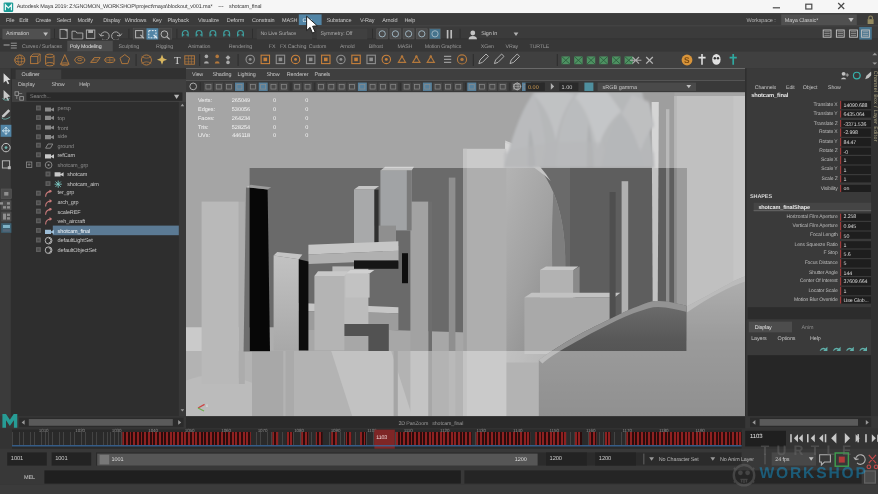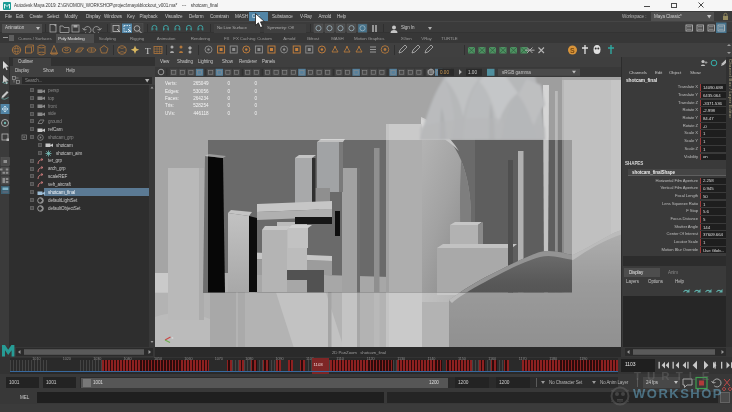--- a/index.html
+++ b/index.html
@@ -833,21 +833,21 @@
   </div>
 <div class="abs" style="left:0;top:390.5px;width:732px;height:13px;background:#383838">
     <span class="t" style="left:20px;top:4px;font-size:4.6px;color:#c8c8c8;font-weight:normal;letter-spacing:-0.1px;">MEL</span>
     <div class="abs" style="left:37px;top:1.5px;width:347px;height:10.5px;background:#1f1f1f;"></div>
     <div class="abs" style="left:387px;top:1.5px;width:331px;height:10.5px;background:#252525;"></div>
     <div class="abs" style="left:719.5px;top:1.5px;width:10px;height:10.5px;background:#4a4a4a;border:0.5px solid #636363"></div>
   </div>
 <div class="abs" style="left:0px;top:403.5px;width:732px;height:8.5px;background:#3b3b3b;"></div>
 <div class="abs" style="left:608px;top:369px;width:124px;height:40px;opacity:0.42;pointer-events:none">
 <div class="t" style="left:26px;top:1px;font-size:11.5px;font-weight:bold;color:#6f6f6f;letter-spacing:6px">TURTLE</div>
-<div class="t" style="left:25px;top:18px;font-size:13px;font-weight:bold;color:#7dd3fc;letter-spacing:1.5px">WORKSHOP</div>
+<div class="t" style="left:25px;top:18px;font-size:13px;font-weight:bold;color:#0ea5e9;letter-spacing:1.5px">WORKSHOP</div>
 <svg width="24" height="24" style="left:1px;top:16px">
       <circle cx="11" cy="11" r="8.5" fill="none" stroke="#6f6f6f" stroke-width="2"></circle>
       <circle cx="8" cy="9" r="2" fill="#6f6f6f"></circle>
       <circle cx="14" cy="9" r="2" fill="#6f6f6f"></circle>
       <path d="M8,14.5 h6 M9,14.5 v2.5 M11,14.5 v3 M13,14.5 v2.5" stroke="#6f6f6f" stroke-width="1.2"></path>
       <path d="M2.5,5 l2,1.5 M19.5,5 l-2,1.5 M2.5,17 l2,-1.5 M19.5,17 l-2,-1.5" stroke="#6f6f6f" stroke-width="1.5"></path>
     </svg>
 </div>
 <svg width="13" height="18" style="left:254px;top:12.5px">
     <path d="M1.5,0.5 L1.5,12.5 L4.4,9.8 L6.4,14.6 L8.6,13.6 L6.5,8.9 L10.4,8.5 Z" fill="#ffffff" stroke="#1a1a1a" stroke-width="0.8"></path>

